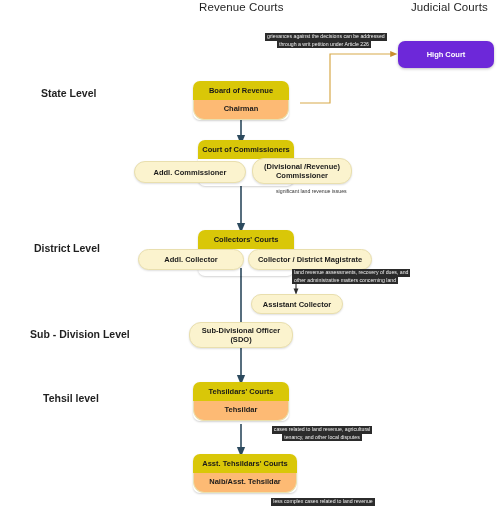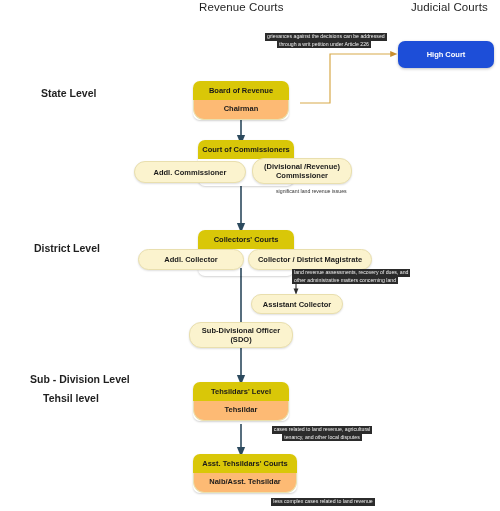--- a/index.html
+++ b/index.html
@@ -29,21 +29,21 @@
   .level-label{
     position:absolute;
     font-size:10.5px;
     font-weight:bold;
     color:#1f1f1f;
     white-space:nowrap;
     padding-left:12px;
   }
   #lvl-state{left:29px;top:87px;}
   #lvl-district{left:22px;top:242px;}
-  #lvl-subdiv{left:18px;top:328px;margin-top:45px;}
+  #lvl-subdiv{left:18px;top:328px;}
   #lvl-tehsil{left:31px;top:392px;}
 
   
   svg.wires{position:absolute;left:0;top:0;width:500px;height:511px;}
 
   
   .card{
     position:absolute;
     border-radius:7px;
     overflow:hidden;
@@ -86,21 +86,21 @@
     justify-content:center;
     line-height:1.2;
     box-shadow:0 1px 2px rgba(0,0,0,.13);
     padding:0 5px;
     box-sizing:border-box;
   }
 
   
   .teal-box{
     position:absolute;
-    background:#1d4ed8;
+    background:#6d28d9;
     border-radius:7px;
     color:#ffffff;
     font-size:7.5px;
     font-weight:bold;
     display:flex;
     align-items:center;
     justify-content:center;
     box-shadow:0 1px 3px rgba(0,0,0,.25);
   }
 
@@ -213,21 +213,21 @@
 
   <div class="pill" style="left:251px;top:294px;width:92px;height:20px;">
     <span>Assistant Collector</span>
   </div>
 
   <div class="pill" style="left:189px;top:322px;width:104px;height:26px;">
     <span>Sub-Divisional Officer (SDO)</span>
   </div>
 
   <div class="card" style="left:193px;top:382px;width:96px;">
-    <div class="head">Tehsildars' Level</div>
+    <div class="head">Tehsildars' Courts</div>
     <div class="body">Tehsildar</div>
   </div>
 
   <div class="anno-dark" style="left:264px;top:426px;width:116px;">
     <span>cases related to land revenue, agricultural</span><br>
     <span>tenancy, and other local disputes</span>
   </div>
 
   <div class="card" style="left:193px;top:454px;width:104px;">
     <div class="head">Asst. Tehsildars' Courts</div>

